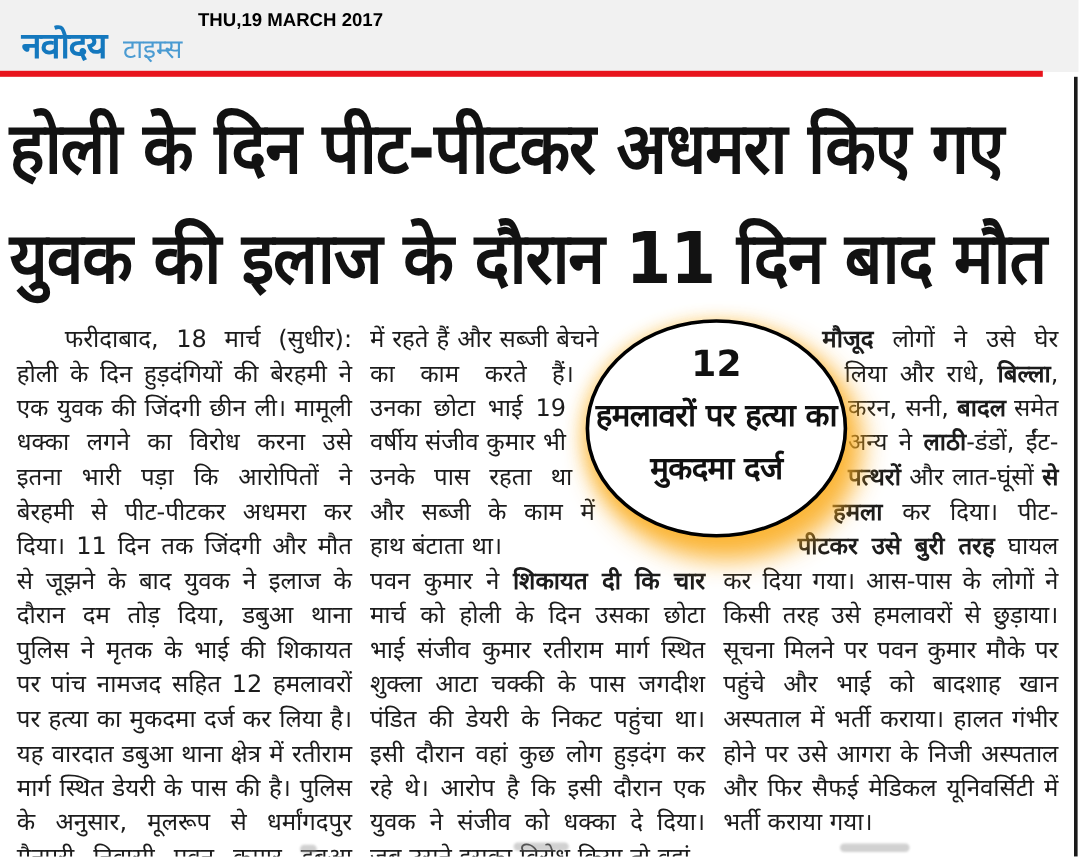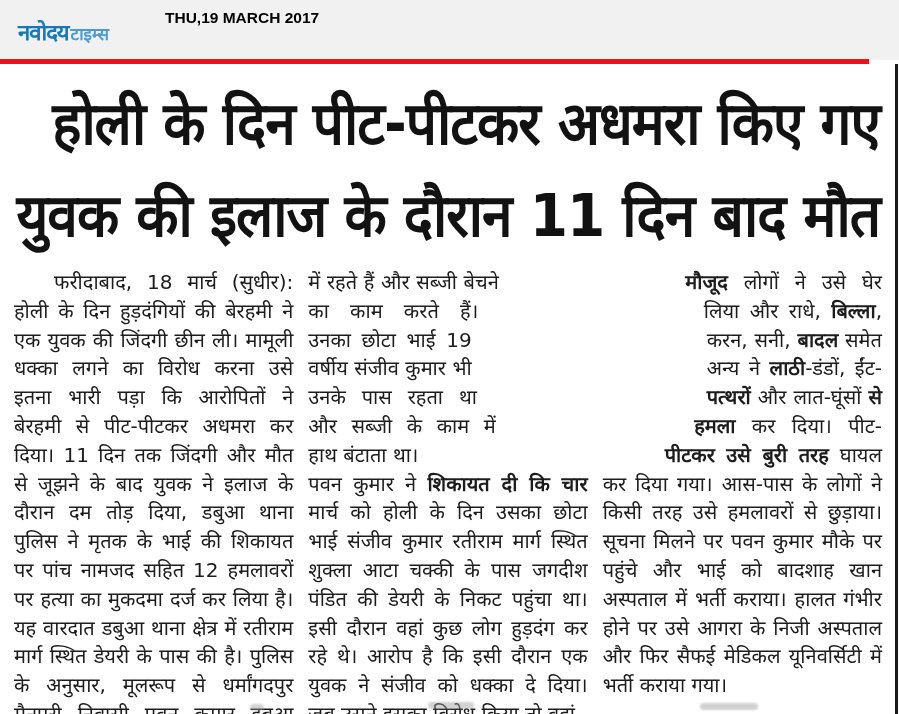--- a/index.html
+++ b/index.html
@@ -22,44 +22,44 @@
   
   .masthead{
     position:absolute;left:0;top:0;width:899px;height:60px;
     background:var(--header-bg);
   }
   .logo{
     position:absolute;left:18px;top:16px;
     white-space:nowrap;
   }
   .logo-main{
-    font-size:22px;font-weight:800;color:var(--logo-blue);
+    font-size:30px;font-weight:800;color:var(--logo-blue);
     letter-spacing:-1px;
   }
   .logo-sub{
-    font-size:17px;font-weight:700;color:var(--logo-blue-light);
-    margin-left:2px;
+    font-size:22px;font-weight:400;color:var(--logo-blue-light);
+    margin-left:14px;
   }
   .dateline{
     position:absolute;left:165px;top:7px;
     font-family:"Liberation Sans",sans-serif;
     font-weight:bold;font-size:15.5px;line-height:22px;color:#000;
   }
   .red-rule{
     position:absolute;left:0;top:59px;width:869px;height:5px;
     background:var(--rule-red);
   }
   .right-rule{
     position:absolute;right:1px;top:64px;width:3px;height:650px;
     background:#1a1a1a;
   }
   
   .headline{
     position:absolute;left:8px;top:74px;width:872px;height:190px;
-    text-align:right;
+    text-align:left;
   }
   .headline-line{
     font-weight:800;
     font-size:55px;
     line-height:92px;
     letter-spacing:-1px;
     color:#121212;
     transform:scaleY(1.08);
     transform-origin:top center;
     white-space:nowrap;
@@ -124,20 +124,25 @@
   </div>
 
   <div class="red-rule"></div>
   <div class="right-rule"></div>
 
   <div class="headline">
     <div class="headline-line">होली के दिन पीट-पीटकर अधमरा किए गए</div>
     <div class="headline-line">युवक की इलाज के दौरान 11 दिन बाद मौत</div>
   </div>
 
+  <div class="callout">
+    <div class="callout-line1">12</div>
+    <div class="callout-line2">हमलावरों पर हत्या का</div>
+    <div class="callout-line3">मुकदमा दर्ज</div>
+  </div>
 
   <div class="columns">
     <div class="col">
       <p class="indent"><span>फरीदाबाद, 18 मार्च (सुधीर): होली के दिन हुड़दंगियों की बेरहमी ने एक युवक की जिंदगी छीन ली। मामूली धक्का लगने का विरोध करना उसे इतना भारी पड़ा कि आरोपितों ने बेरहमी से पीट-पीटकर अधमरा कर दिया। 11 दिन तक जिंदगी और मौत से जूझने के बाद युवक ने इलाज के दौरान दम तोड़ दिया, डबुआ थाना पुलिस ने मृतक के भाई की शिकायत पर पांच नामजद सहित 12 हमलावरों पर हत्या का मुकदमा दर्ज कर लिया है। यह वारदात डबुआ थाना क्षेत्र में रतीराम मार्ग स्थित डेयरी के पास की है। पुलिस के अनुसार, मूलरूप से धर्मांगदपुर मैनपुरी निवासी पवन कुमार डबुआ कालोनी</span></p>
     </div>
     <div class="col">
       <div class="oval-spacer-right"></div>
       <p><span>में रहते हैं और सब्जी बेचने का काम करते हैं। उनका छोटा भाई 19 वर्षीय संजीव कुमार भी उनके पास रहता था और सब्जी के काम में हाथ बंटाता था।</span></p>
       <p><span>पवन कुमार ने </span><span class="b">शिकायत दी कि चार</span><span> मार्च को होली के दिन उसका छोटा भाई संजीव कुमार रतीराम मार्ग स्थित शुक्ला आटा चक्की के पास जगदीश पंडित की डेयरी के निकट पहुंचा था। इसी दौरान वहां कुछ लोग हुड़दंग कर रहे थे। आरोप है कि इसी दौरान एक युवक ने संजीव को धक्का दे दिया। जब उसने इसका विरोध किया तो वहां</span></p>
     </div>

